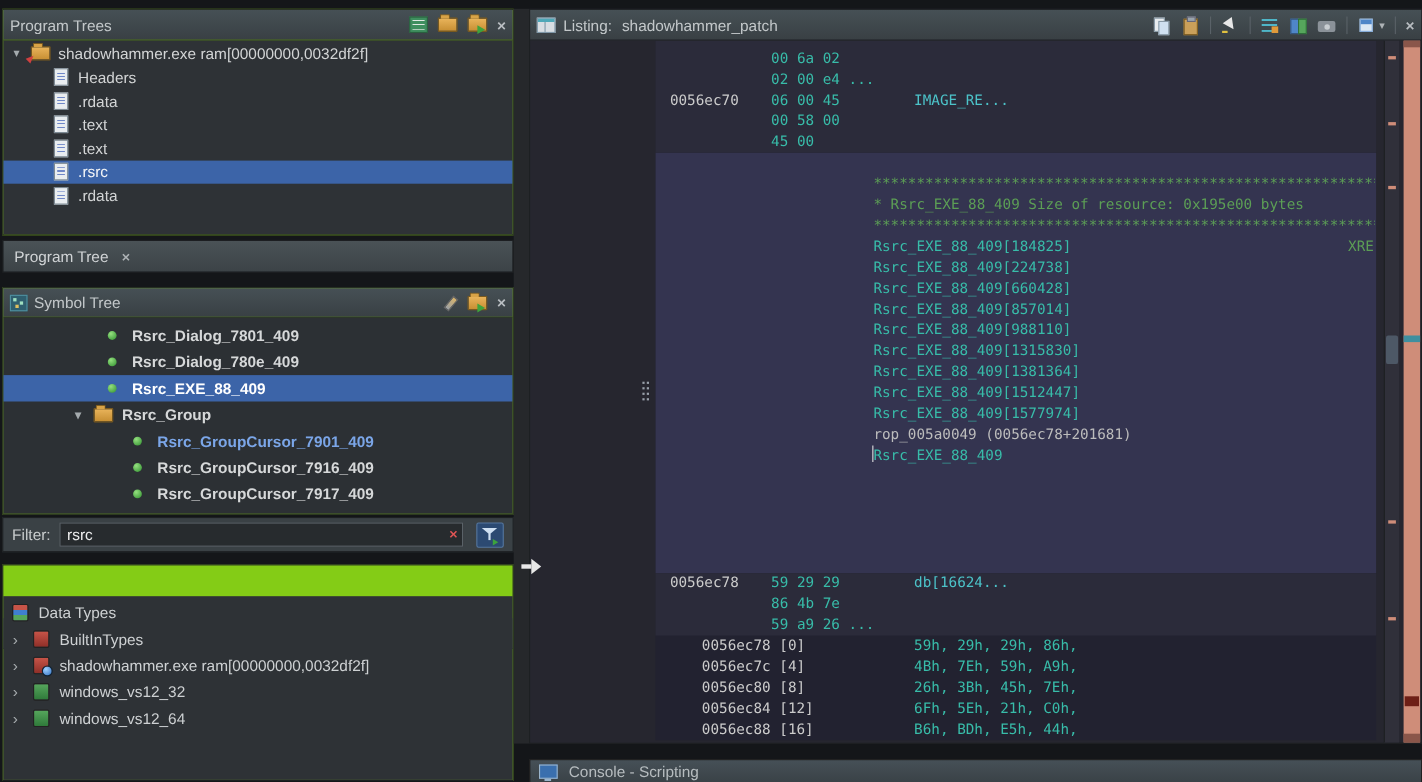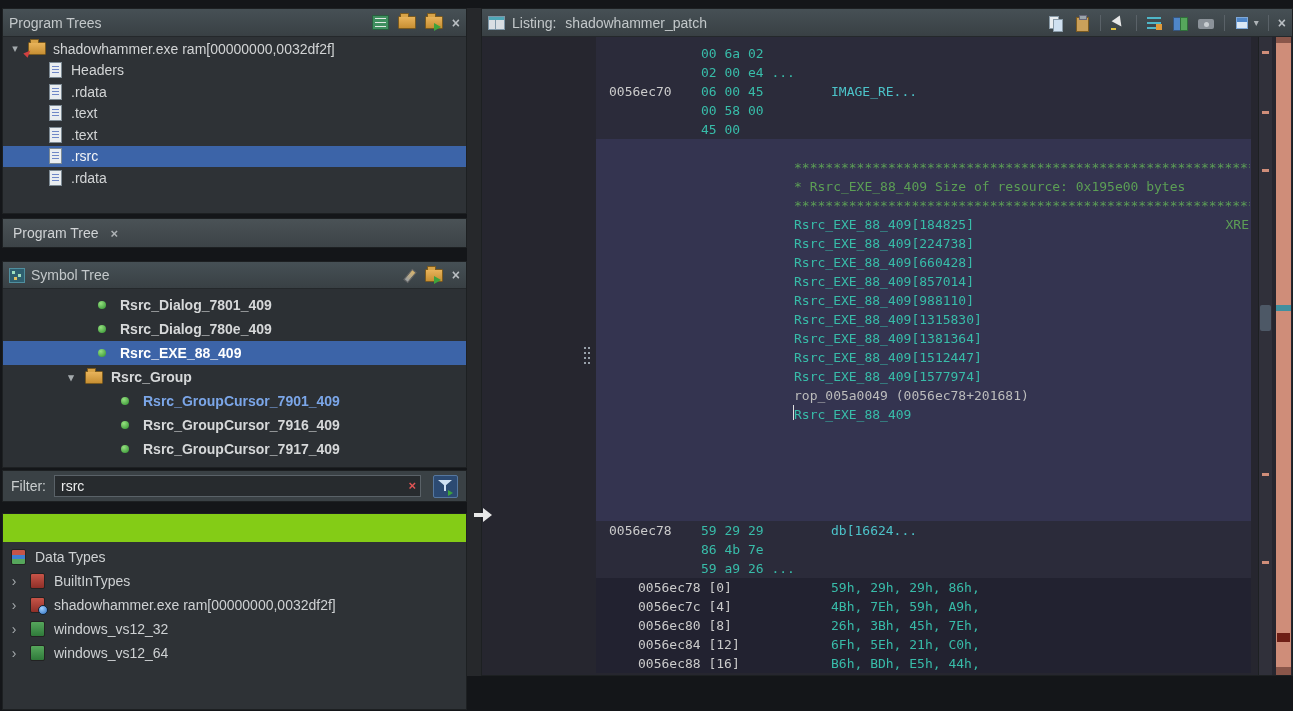--- a/index.html
+++ b/index.html
@@ -392,14 +392,18 @@
       <span class="sthumb"></span>
     </div>
     <div id="listing-overview">
       <span class="ov ov-top"></span>
       <span class="ov ov-teal"></span>
       <span class="ov ov-dark"></span>
       <span class="ov ov-bot"></span>
     </div>
   </section>
 
+  <div id="console">
+    <span class="console-ic"></span>
+    <span>Console - Scripting</span>
+  </div>
 
 </div>
 
 </body></html>

